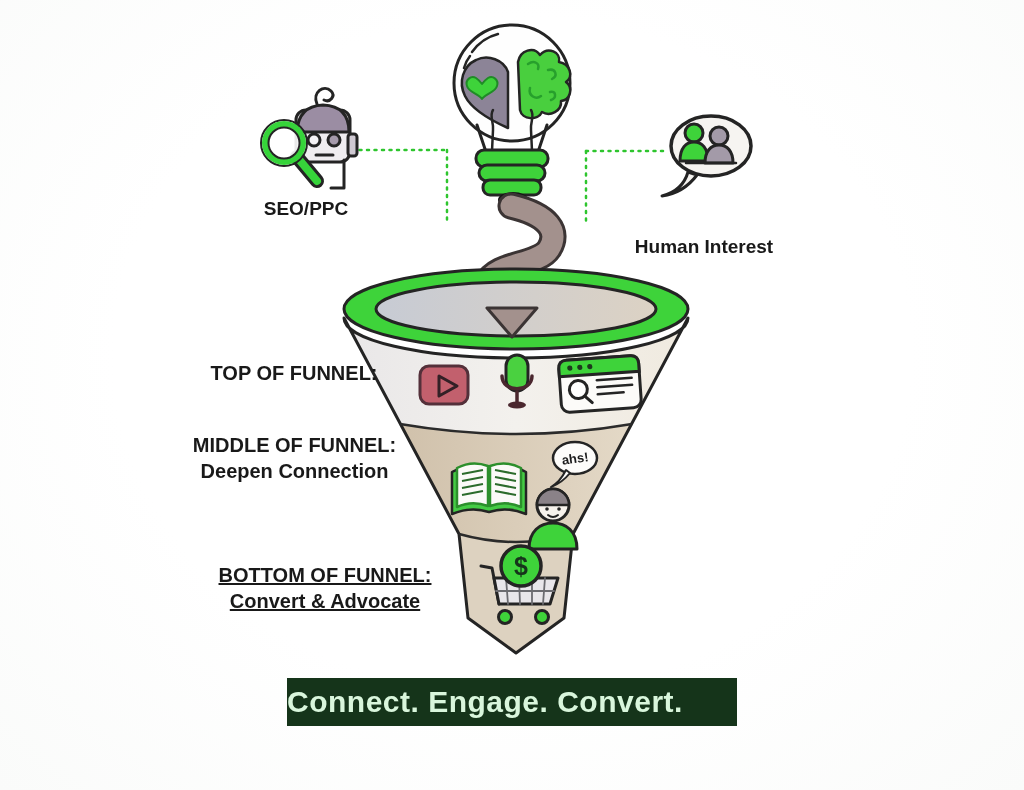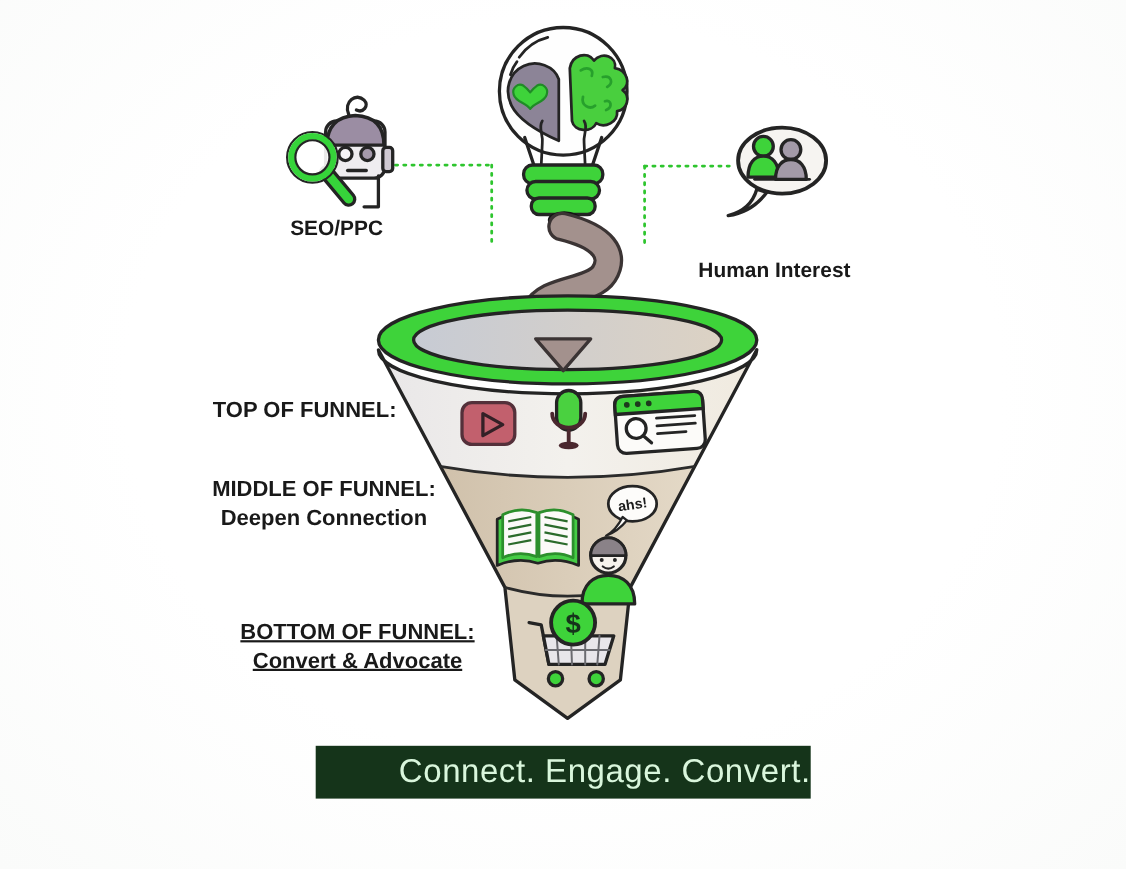--- a/index.html
+++ b/index.html
@@ -7,27 +7,27 @@
   .stage{
     position:relative;width:1024px;height:790px;overflow:hidden;
     background:radial-gradient(ellipse at 50% 45%, #ffffff 55%, #fafbfa 100%);
   }
   svg.art{position:absolute;left:0;top:0;}
   .txt{position:absolute;color:#191919;font-weight:bold;text-align:center;}
   .src-label{font-size:19px;line-height:24px;}
   .seo{left:216px;top:197px;width:180px;}
   .human{left:594px;top:194px;width:220px;margin-top:41px;}
   .stage-label{font-size:20px;line-height:26px;}
-  .tof{left:142px;top:360px;width:270px;}
+  .tof{left:159px;top:360px;width:270px;}
   .mof{left:157px;top:432px;width:275px;}
   .bof{left:190px;top:562px;width:270px;text-decoration:underline;}
   .banner{
     position:absolute;left:287px;top:678px;width:450px;height:48px;
-    background:#15341a;color:#d9f6dc;font-weight:normal;font-size:30px;
-    line-height:48px;text-align:right;letter-spacing:.5px;
+    background:#15341a;color:#d9f6dc;font-weight:bold;font-size:30px;
+    line-height:48px;text-align:left;letter-spacing:.5px;
   }
 </style>
 </head>
 <body>
 
 <div class="stage">
 
   <svg class="art" width="1024" height="790" viewBox="0 0 1024 790">
     <defs>
       <linearGradient id="coneG" x1="0" y1="0" x2="1" y2="0">

